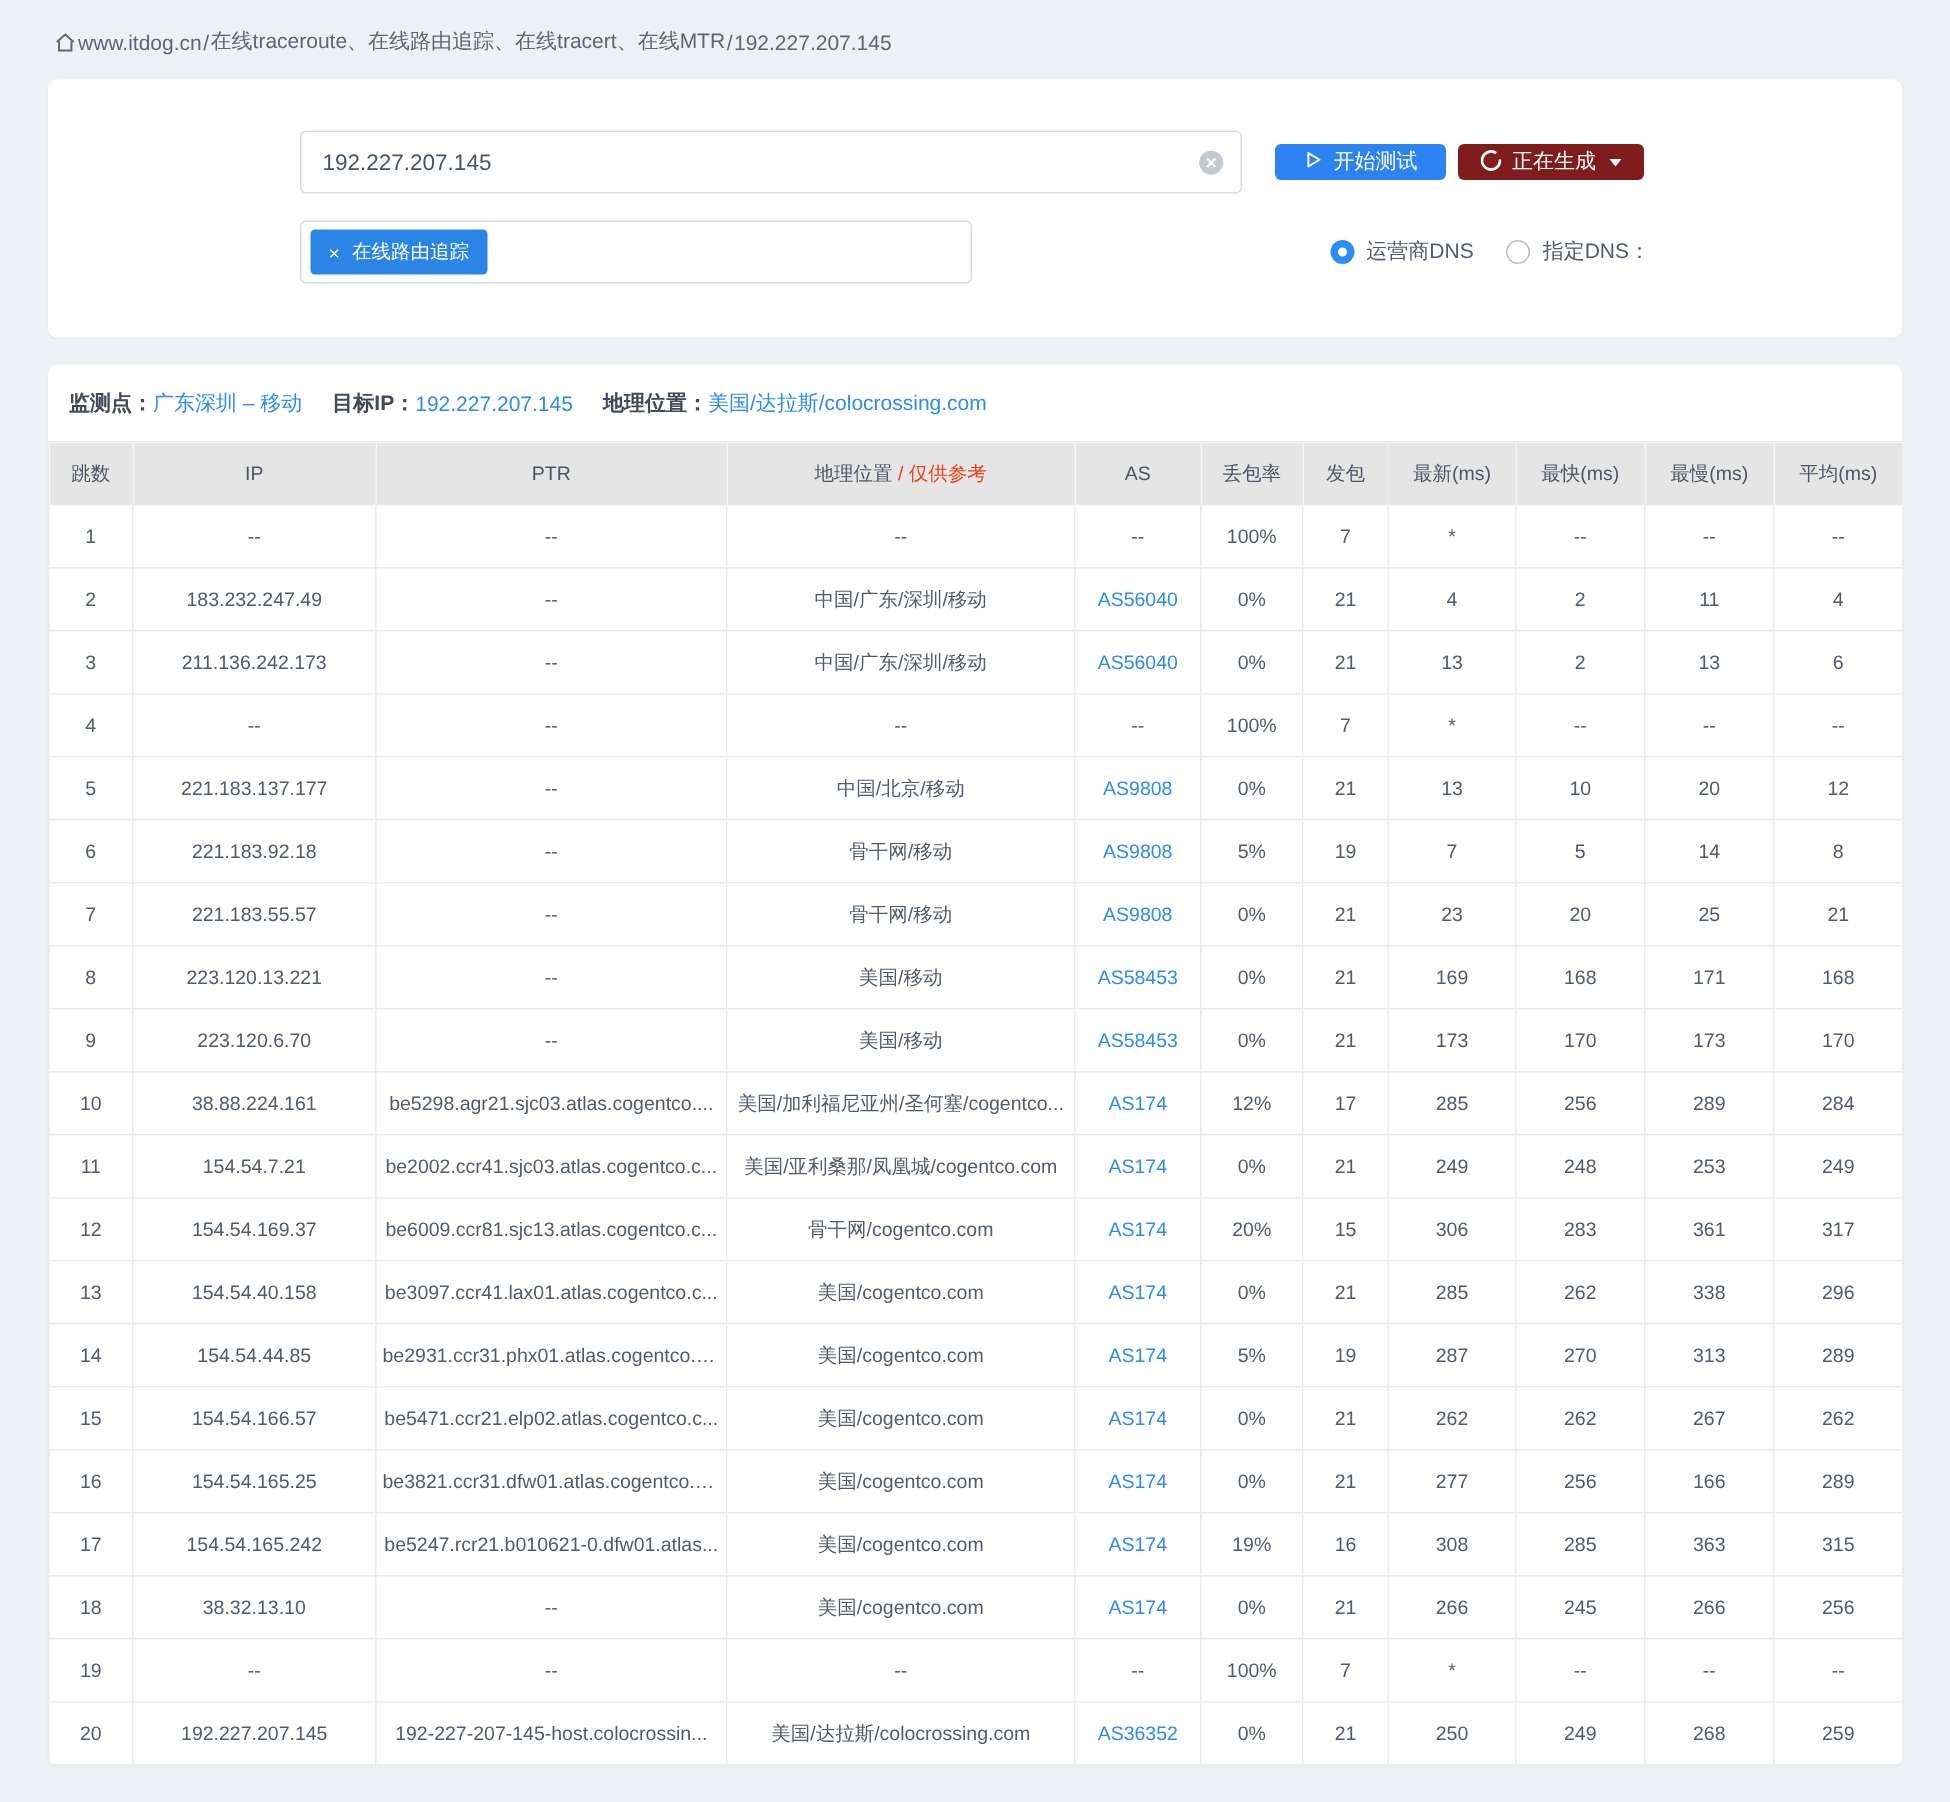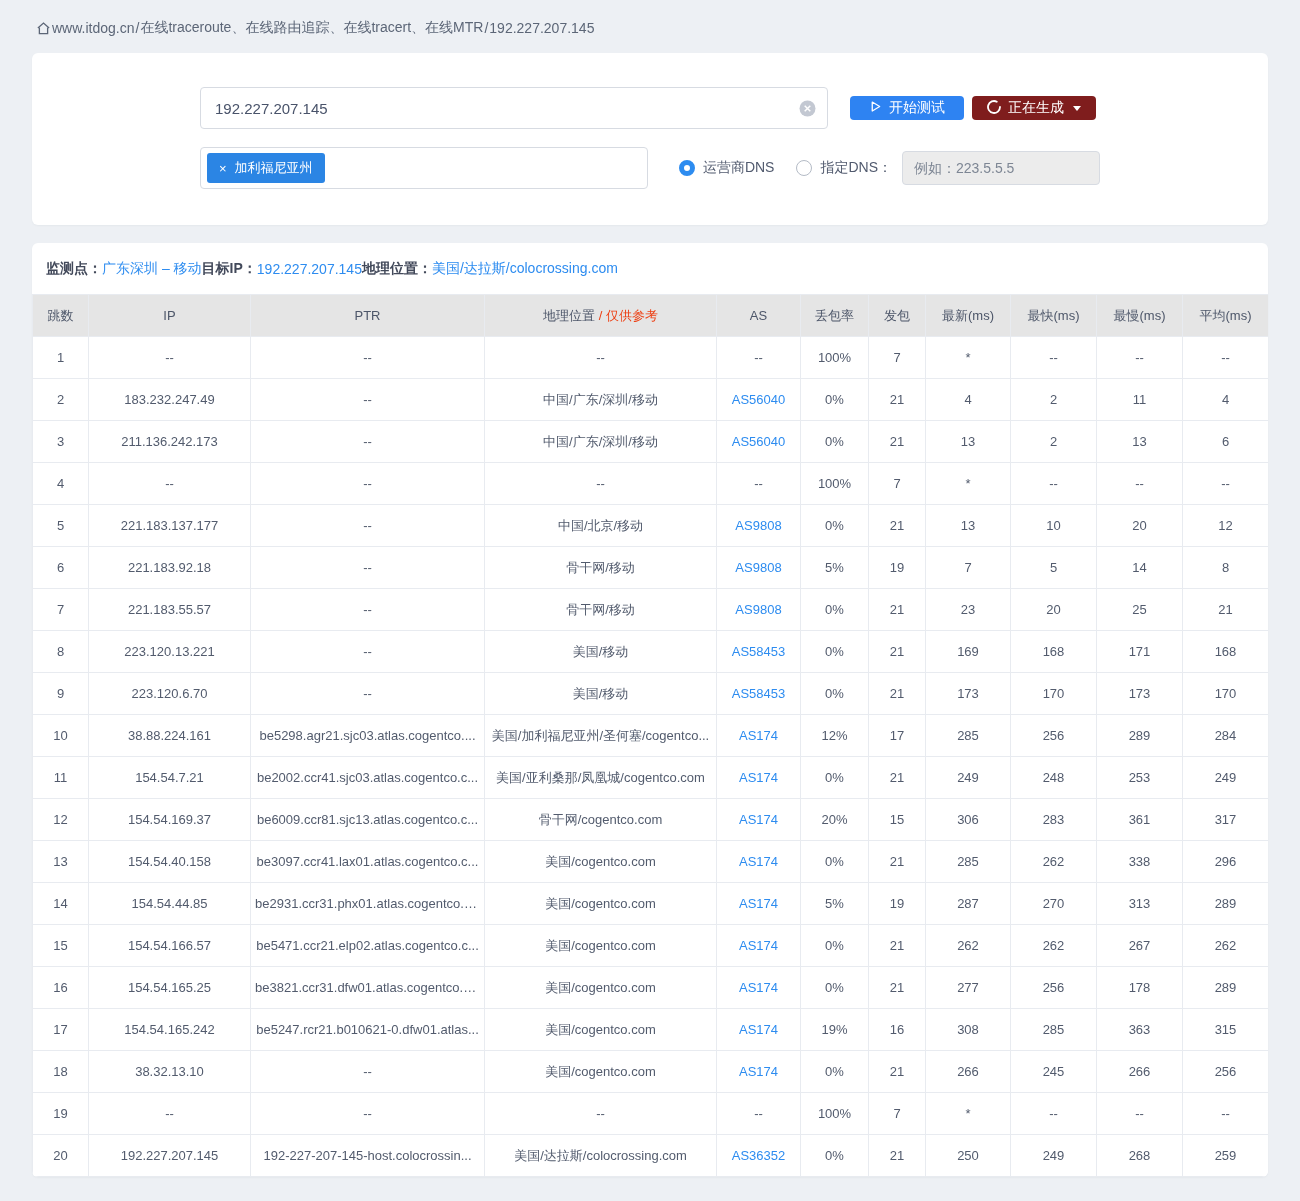--- a/index.html
+++ b/index.html
@@ -42,21 +42,21 @@
   .rdot.on  { border:5px solid #2d8cf0; }
   .rdot.off { border:1px solid #b4bbc6; }
   .dns-input { margin-left:10px; width:198px; height:34px; background:#ececec; border:1px solid #d7dbe2; border-radius:4px; padding:0 11px; font-size:14px; color:#7d8694; font-family:inherit; }
   .dns-input::placeholder { color:#7d8694; }
 
   
   .result-card { margin-top:18px; overflow:hidden; padding-bottom:0; }
   .result-header { padding:17px 14px 16px; font-size:14px; display:flex; align-items:center; }
   .rh-label { color:#42495a; font-weight:700; }
   .rh-link { color:#2d8cf0; }
-  .rh-gap { }
+  .rh-gap { margin-left:20px; }
 
   table { width:100%; border-collapse:collapse; table-layout:fixed; }
   th, td { border:1px solid #e8ebf0; text-align:center; height:42px; padding:0 4px; overflow:hidden; white-space:nowrap; text-overflow:ellipsis; font-size:13px; }
   th { background:#e5e5e5; font-weight:400; color:#4d5669; }
   td { color:#525b6d; background:#fff; }
   .geo-note { color:#ed4014; }
   .as-link { color:#2d8cf0; }
 </style>
 </head>
 <body>
@@ -102,33 +102,32 @@
       </span>
       <span>正在生成</span>
       <span class="caret"></span>
     </button>
   </div>
 
   <div class="form-row2">
     <div class="node-box">
       <span class="node-tag">
         <span class="tag-close">×</span>
-        <span>加利福尼亚州</span>
+        <span>在线路由追踪</span>
       </span>
     </div>
     <div class="dns-group">
       <label class="radio">
         <span class="rdot on"></span>
         <span>运营商DNS</span>
       </label>
       <label class="radio">
         <span class="rdot off"></span>
         <span>指定DNS：</span>
       </label>
-      <input class="dns-input" disabled="" placeholder="例如：223.5.5.5" style="">
     </div>
   </div>
 </div>
 
 <div class="card result-card">
   <div class="result-header">
     <span class="rh-label">监测点：</span>
     <a class="rh-link">广东深圳 – 移动</a>
     <span class="rh-label rh-gap">目标IP：</span>
     <a class="rh-link">192.227.207.145</a>
@@ -363,21 +362,21 @@
         <tr>
           <td>16</td>
           <td>154.54.165.25</td>
           <td>be3821.ccr31.dfw01.atlas.cogentco.c...</td>
           <td>美国/cogentco.com</td>
           <td><a class="as-link">AS174</a></td>
           <td>0%</td>
           <td>21</td>
           <td>277</td>
           <td>256</td>
-          <td>178</td>
+          <td>166</td>
           <td>289</td>
         </tr>
         <tr>
           <td>17</td>
           <td>154.54.165.242</td>
           <td>be5247.rcr21.b010621-0.dfw01.atlas...</td>
           <td>美国/cogentco.com</td>
           <td><a class="as-link">AS174</a></td>
           <td>19%</td>
           <td>16</td>

